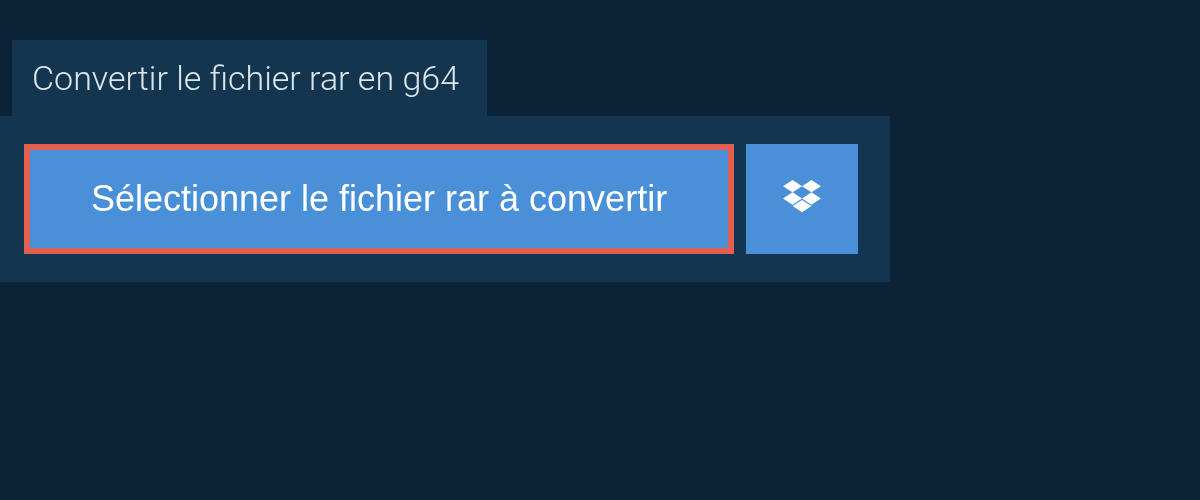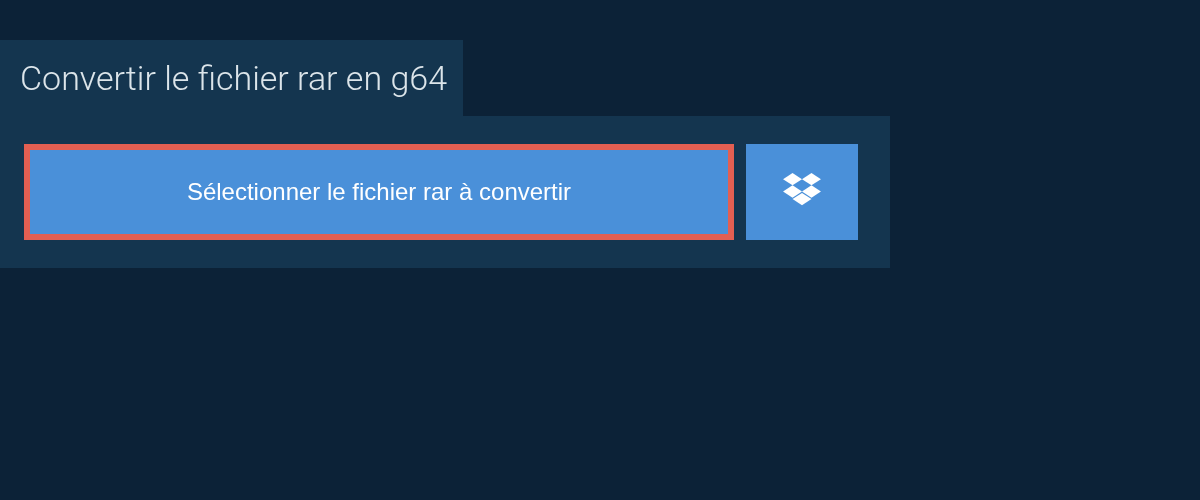--- a/index.html
+++ b/index.html
@@ -13,22 +13,22 @@
       background: #0c2237;
       font-family: -apple-system, BlinkMacSystemFont, "Segoe UI", Roboto, Helvetica, Arial, sans-serif;
       overflow: hidden;
     }
     .container {
       padding-top: 40px;
     }
     .title-tab {
       background: #14354f;
       display: inline-block;
-      padding: 18px 16px 18px 20px;
-      margin-left: 0;
+      padding: 18px 28px 18px 20px;
+      margin-left: 12px;
     }
     .title-text {
       color: #dce5ea;
       font-size: 34px;
       font-weight: 300;
     }
     .button-panel {
       background: #14354f;
       padding: 28px 24px;
       margin-top: 0;
@@ -36,21 +36,21 @@
     }
     .button-row {
       display: flex;
       gap: 12px;
       align-items: stretch;
     }
     .select-button {
       background: #4a90d9;
       border: 6px solid #e35f52;
       color: #ffffff;
-      font-size: 24px;
+      font-size: 36px;
       font-weight: 300;
       padding: 28px 40px;
       cursor: pointer;
       flex: 0 0 auto;
       display: flex;
       align-items: center;
       justify-content: center;
       width: 710px;
     }
     .dropbox-button {

